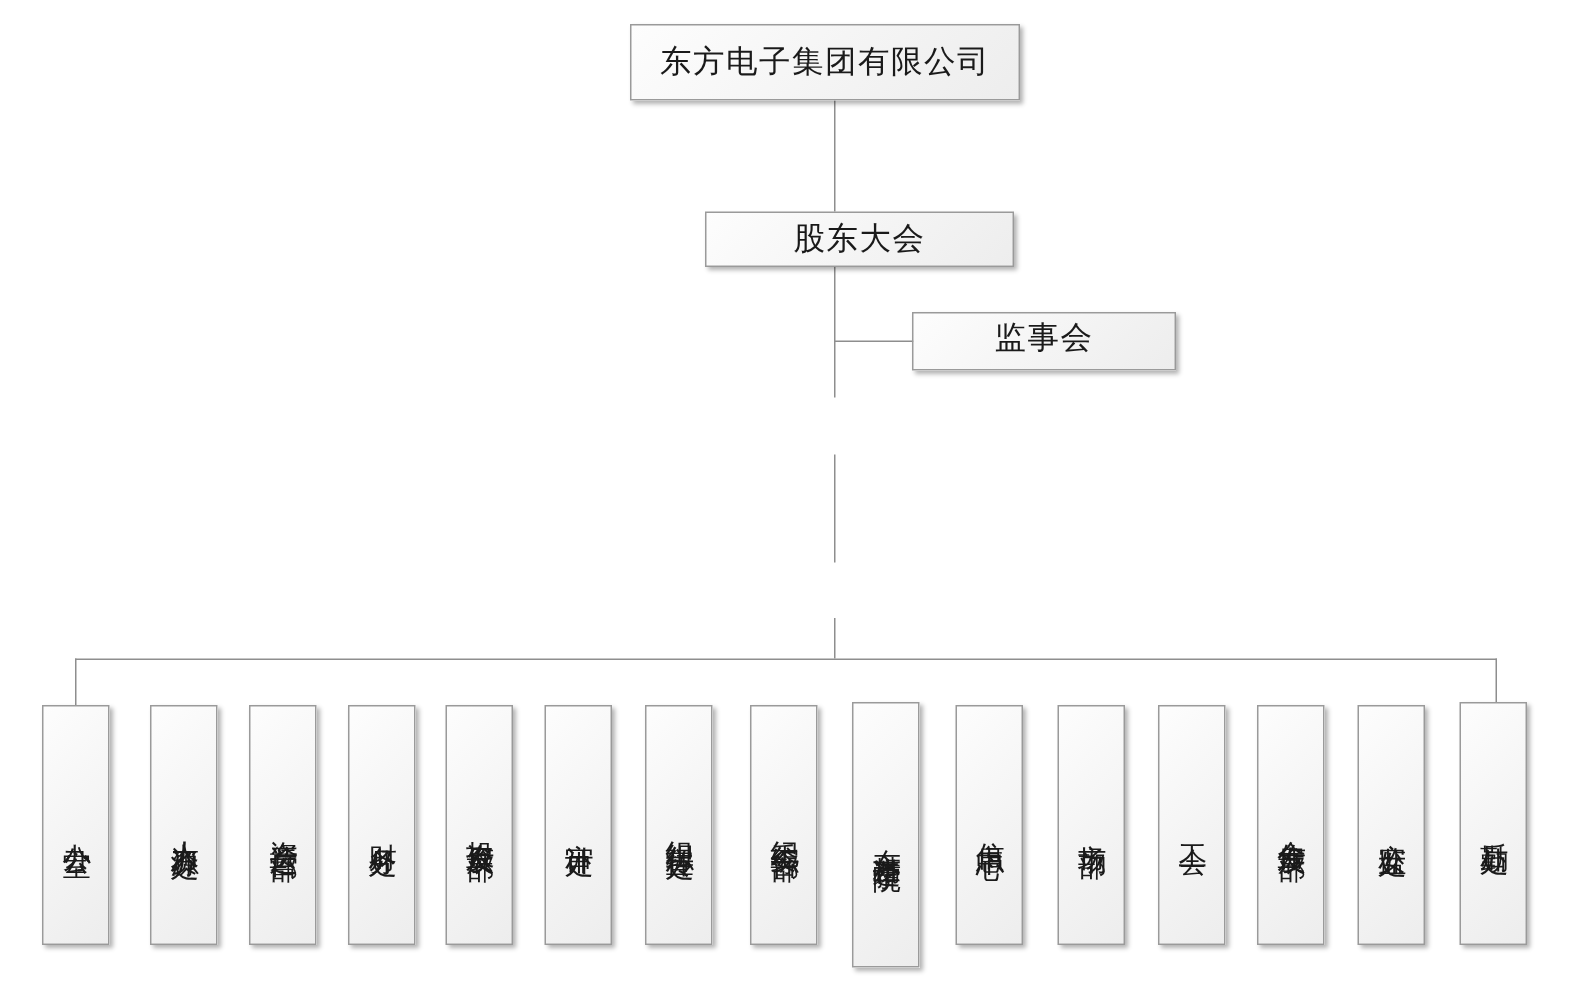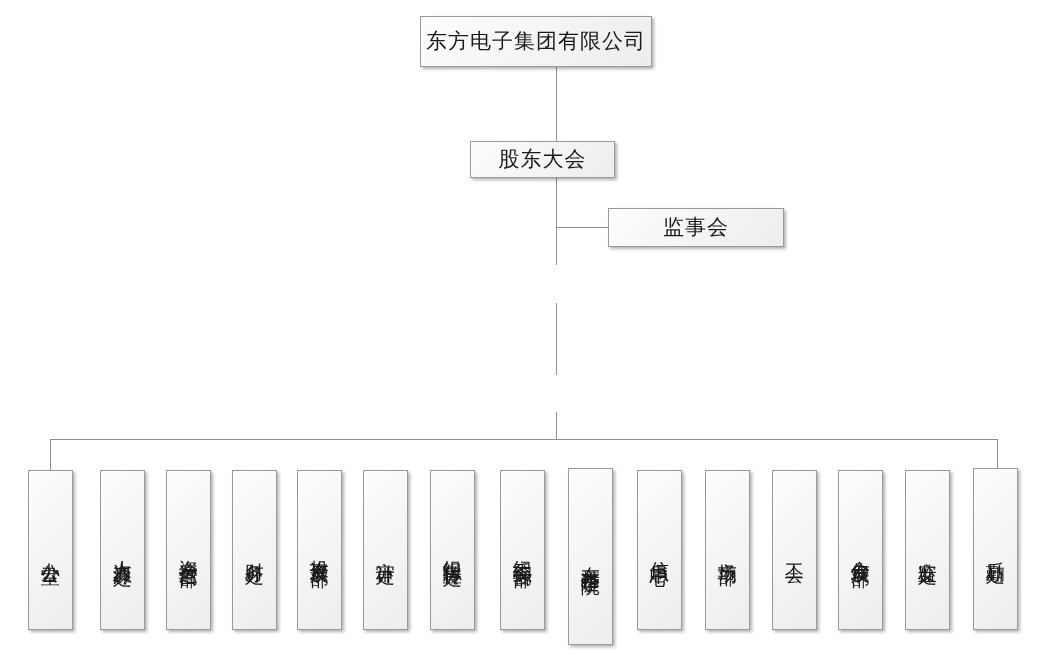--- a/index.html
+++ b/index.html
@@ -78,29 +78,29 @@
   <div class="line v" style="left:556px; top:303px; height:72px;"></div>
 
   <div class="line v" style="left:556px; top:412px; height:27px;"></div>
 
   <div class="line h" style="left:50px; top:439px; width:948px;"></div>
 
   <div class="line v" style="left:50px; top:439px; height:31px;"></div>
 
   <div class="line v" style="left:997px; top:439px; height:29px;"></div>
 
-  <div class="node h" style="left:420px; top:16px; width:232px; height:51px;">
+  <div class="node h" style="left:420px; top:16px; width:260px; height:51px;">
     <span>东方电子集团有限公司</span>
   </div>
 
-  <div class="node h" style="left:470px; top:141px; width:145px; height:37px;">
+  <div class="node h" style="left:470px; top:141px; width:206px; height:37px;">
     <span>股东大会</span>
   </div>
 
-  <div class="node h" style="left:608px; top:208px; width:176px; height:39px;">
+  <div class="node h" style="left:608px; top:208px; width:176px; height:39px;font-family:Liberation Mono, monospace;">
     <span>监事会</span>
   </div>
 
 
 
   <div class="node v" style="left:28px; top:470px; width:45px; height:160px;">
     <span class="vtext">办公室</span>
   </div>
 
   <div class="node v" style="left:100px; top:470px; width:45px; height:160px;">

